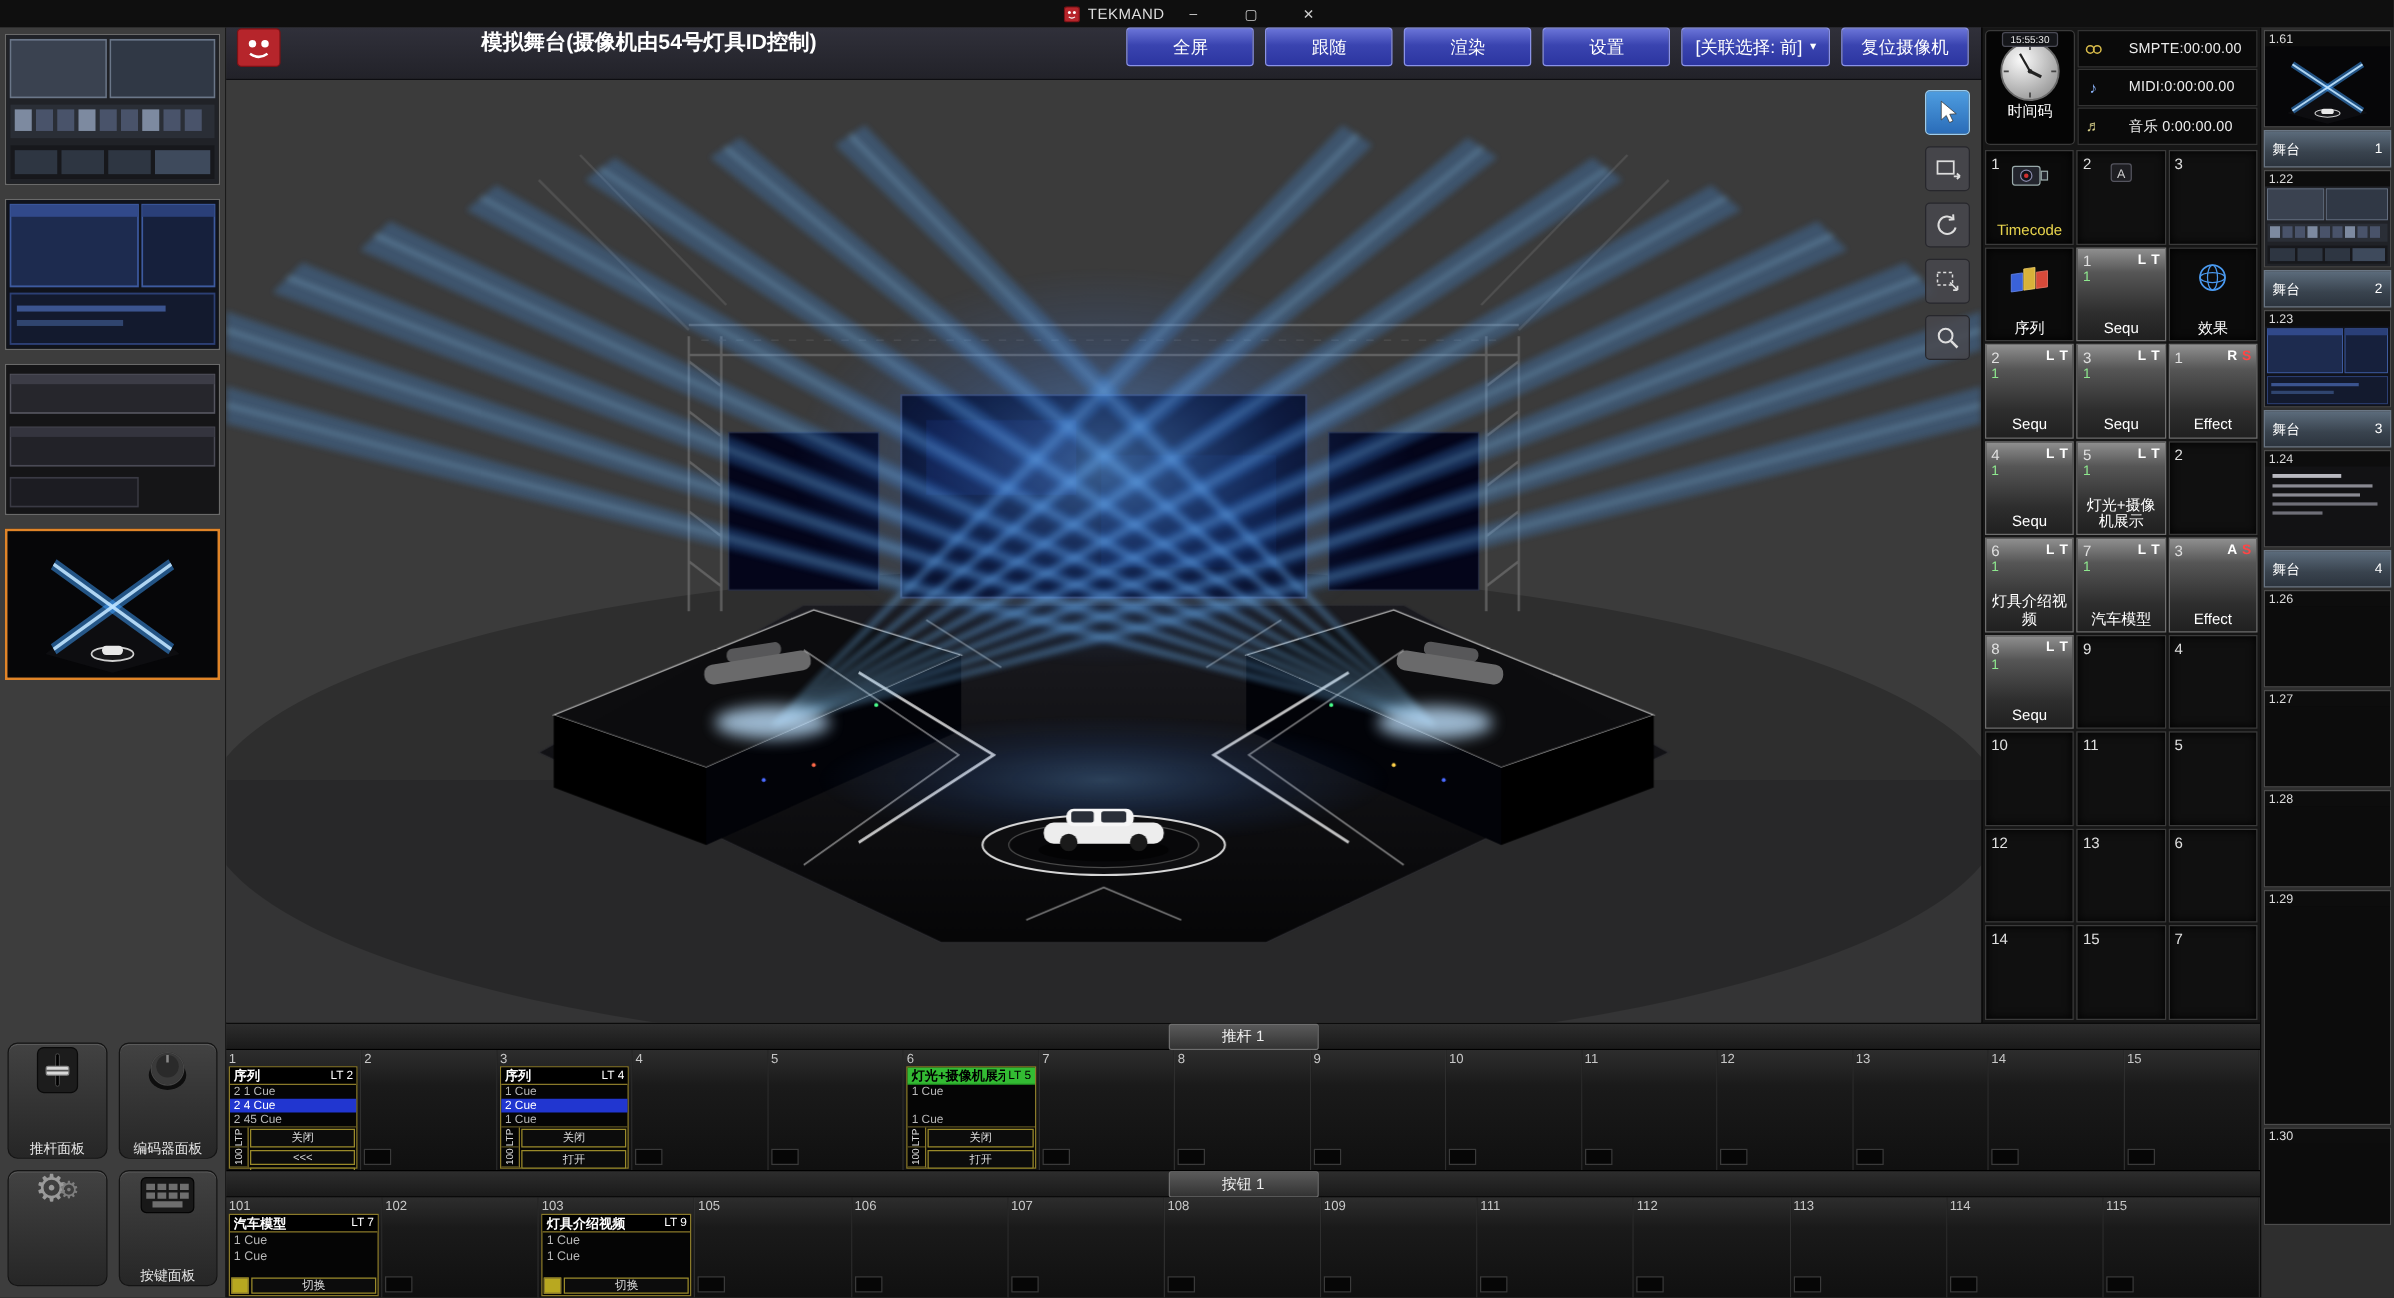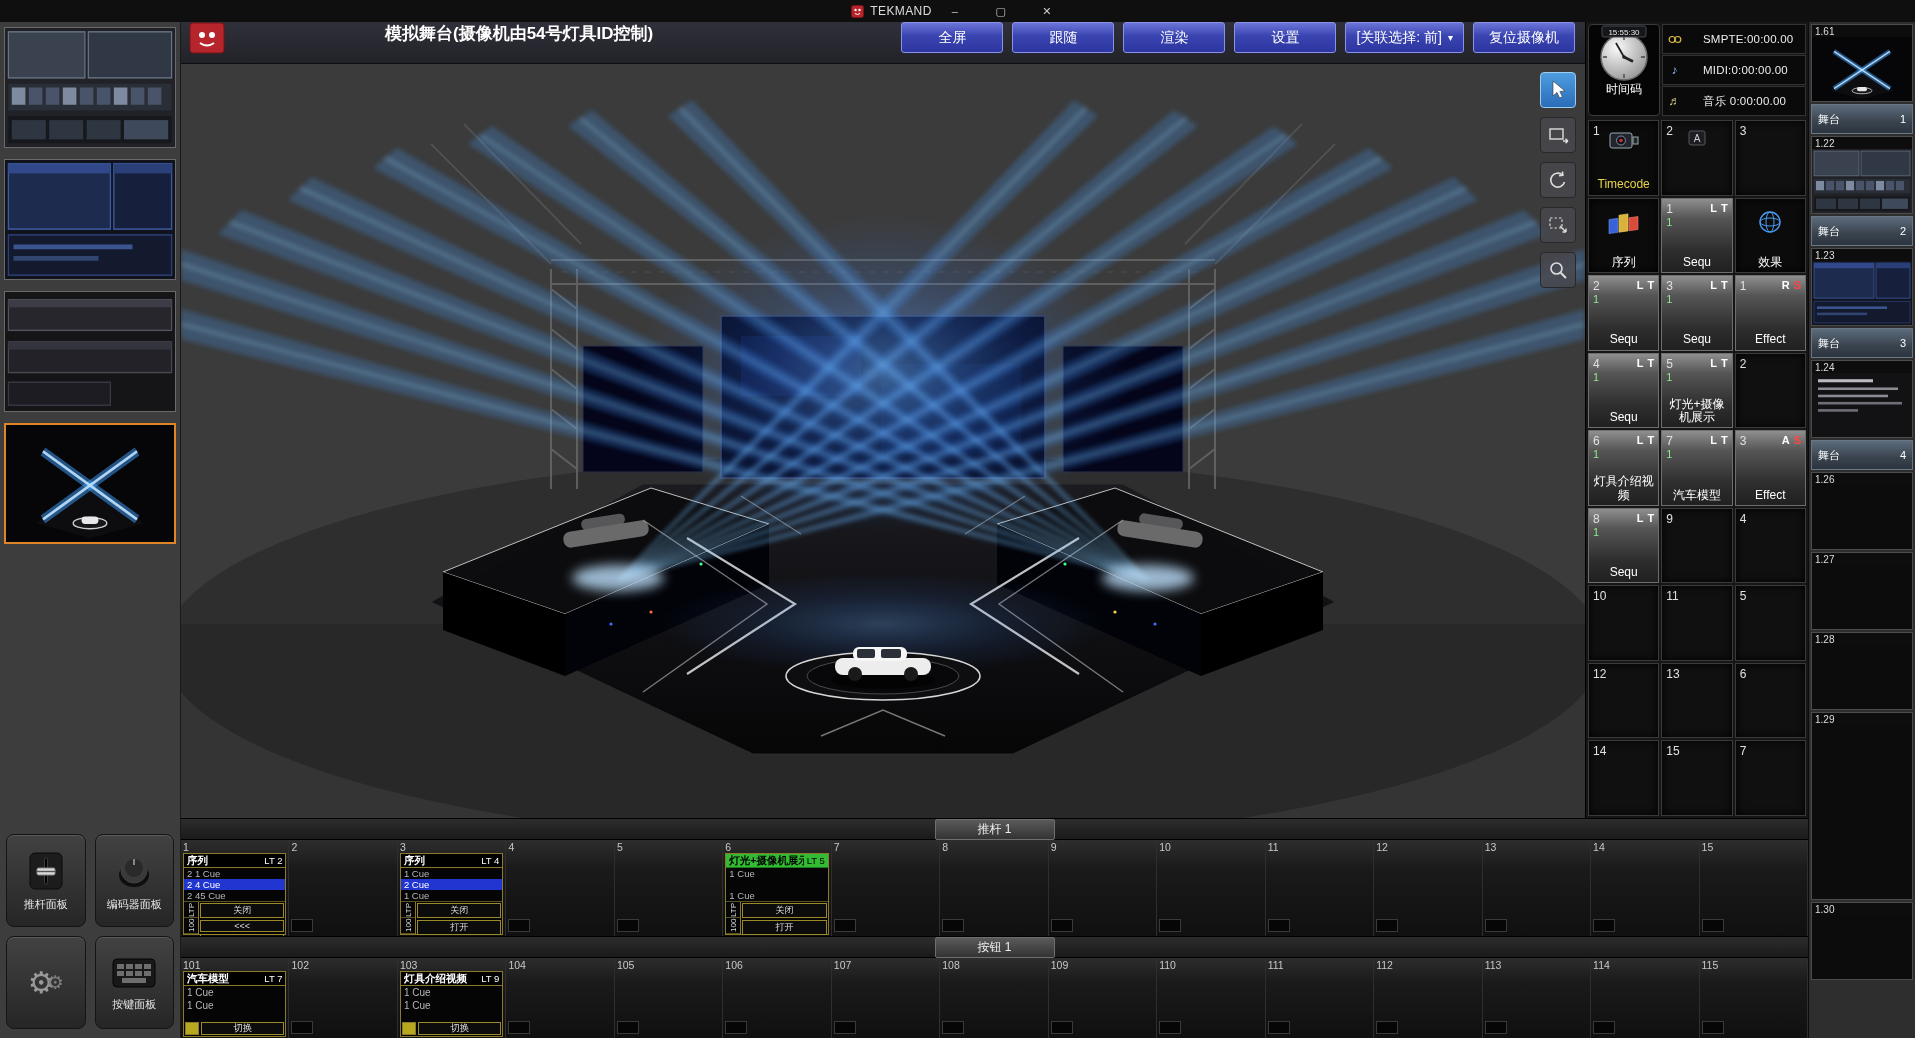--- a/index.html
+++ b/index.html
@@ -15,21 +15,21 @@
 .tb-btn{width:46px;height:100%;display:flex;align-items:center;justify-content:center;font-size:11px;color:#ccc;cursor:pointer}
 
 .main-row{flex:1;display:flex;min-height:0}
 
 .sidebar{width:181px;flex:none;background:#3d3d3d;display:flex;flex-direction:column;padding:5px 4px;border-right:1px solid #1a1a1a}
 .thumb-list{display:flex;flex-direction:column;gap:11px}
 .thumb{height:121px;border:1px solid #6a6a6a;background:#111;overflow:hidden;cursor:pointer}
 .thumb svg{width:100%;height:100%;display:block}
 .thumb.selected{border:2px solid #e08428}
 .panel-grid{margin-top:auto;display:grid;grid-template-columns:1fr 1fr;gap:9px;padding:4px 2px 4px}
-.panel-btn{height:93px;background:linear-gradient(180deg,#424242,#262626);border:1px solid #141414;border-radius:8px;display:flex;flex-direction:column;align-items:center;justify-content:center;gap:5px;box-shadow:inset 0 1px 0 #5a5a5a;cursor:pointer}
+.panel-btn{height:93px;background:linear-gradient(180deg,#424242,#262626);border:1px solid #141414;border-radius:8px;display:flex;flex-direction:column;align-items:center;justify-content:space-between;gap:5px;box-shadow:inset 0 1px 0 #5a5a5a;cursor:pointer}
 .panel-label{font-size:11px;color:#e8e8e8}
 .panel-icon{display:flex;align-items:center;justify-content:center}
 
 .center-col{flex:1;display:flex;flex-direction:column;min-width:0}
 .center-top{height:796px;flex:none;display:flex;min-width:0}
 .viewport-col{flex:1;display:flex;flex-direction:column;min-width:0}
 .vp-header{height:42px;flex:none;background:linear-gradient(180deg,#30303a,#222229);display:flex;align-items:flex-start;padding:0 8px;gap:10px;border-bottom:1px solid #0d0d11}
 .vp-title{color:#fff;font-size:17px;font-weight:bold;margin-left:150px;white-space:nowrap}
 .vp-buttons{margin-left:auto;display:flex;gap:9px;padding-right:2px}
 .vp-btn{min-width:102px;height:31px;padding:0 10px;background:linear-gradient(180deg,#6a74d8,#3a44b0 45%,#2c35a0);border:1px solid #8a92e8;border-radius:3px;color:#fff;font-size:14px;display:flex;align-items:center;justify-content:center;gap:6px;cursor:pointer;white-space:nowrap}
@@ -764,45 +764,37 @@
                 <div class="xcue">1 Cue</div>
                 <div class="xcue">1 Cue</div>
               </div>
               <div class="bbot">
                 <span class="bsq"></span>
                 <div class="bbtn">切换</div>
               </div>
             </div>
           </div>
           <div class="xcell">
-            <div class="xnum">104</div>
-            <div class="xsquare"></div>
-          </div>
-          <div class="xcell">
             <div class="xnum">105</div>
             <div class="xsquare"></div>
           </div>
           <div class="xcell">
             <div class="xnum">106</div>
             <div class="xsquare"></div>
           </div>
           <div class="xcell">
             <div class="xnum">107</div>
             <div class="xsquare"></div>
           </div>
           <div class="xcell">
             <div class="xnum">108</div>
             <div class="xsquare"></div>
           </div>
           <div class="xcell">
             <div class="xnum">109</div>
-            <div class="xsquare"></div>
-          </div>
-          <div class="xcell">
-            <div class="xnum">110</div>
             <div class="xsquare"></div>
           </div>
           <div class="xcell">
             <div class="xnum">111</div>
             <div class="xsquare"></div>
           </div>
           <div class="xcell">
             <div class="xnum">112</div>
             <div class="xsquare"></div>
           </div>

